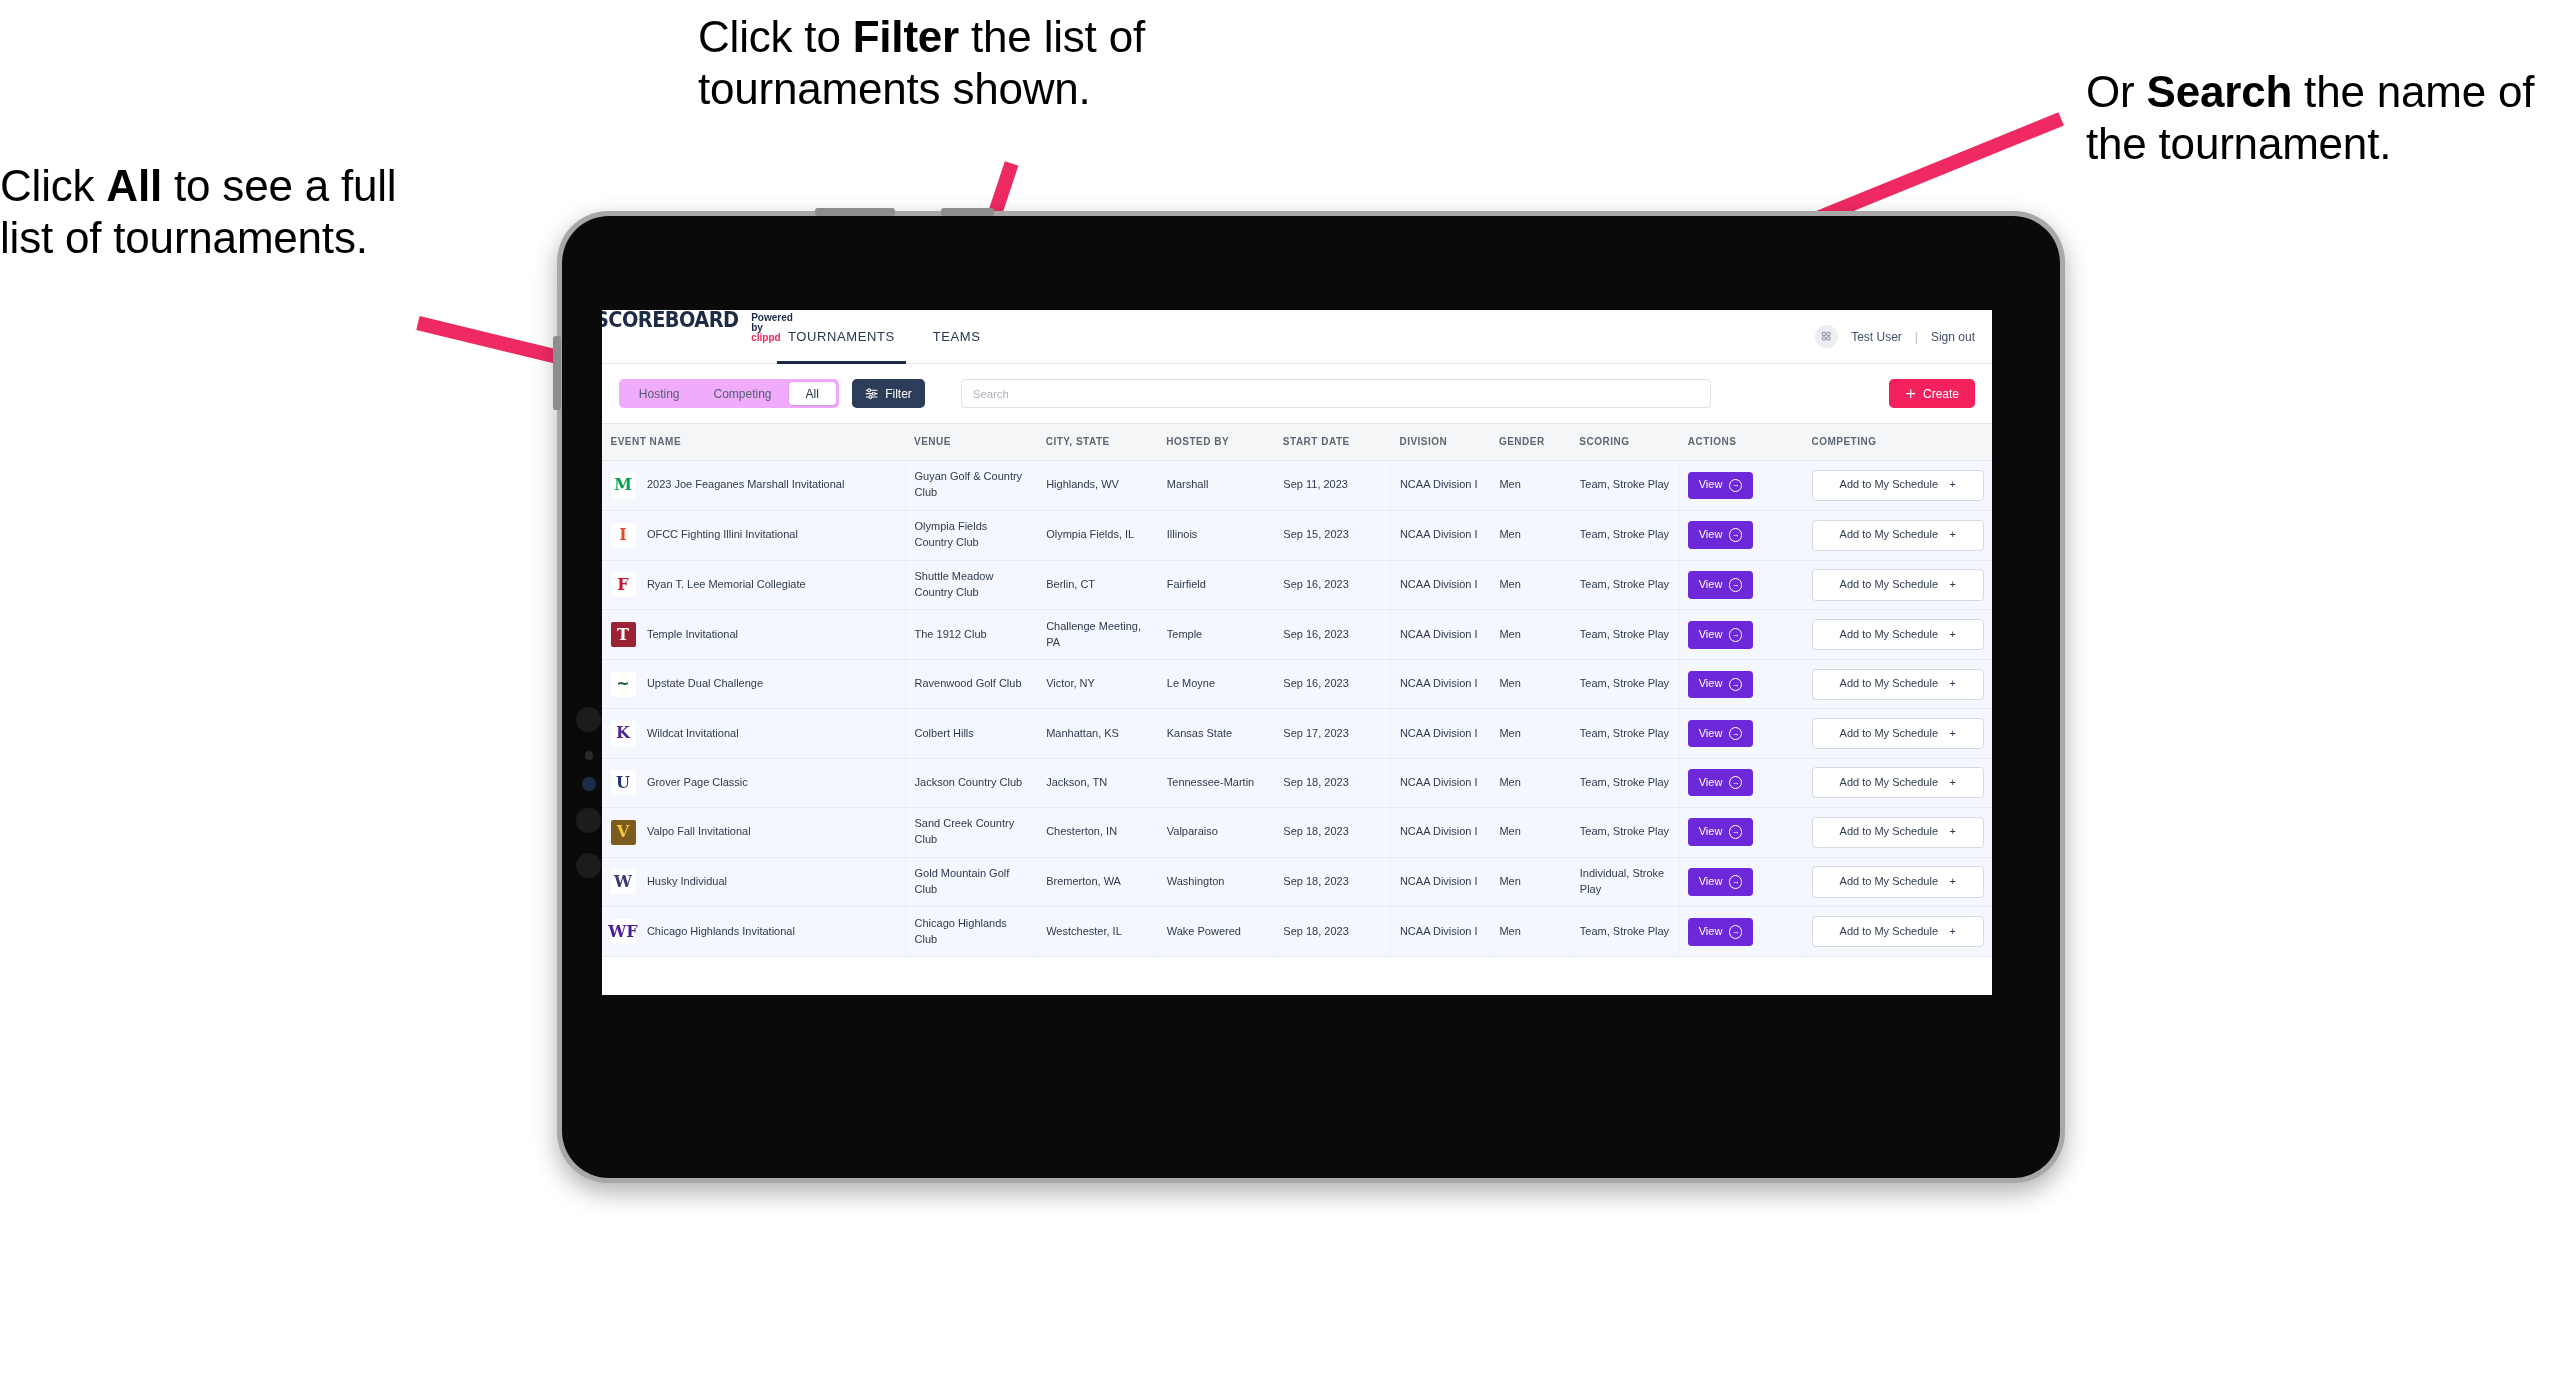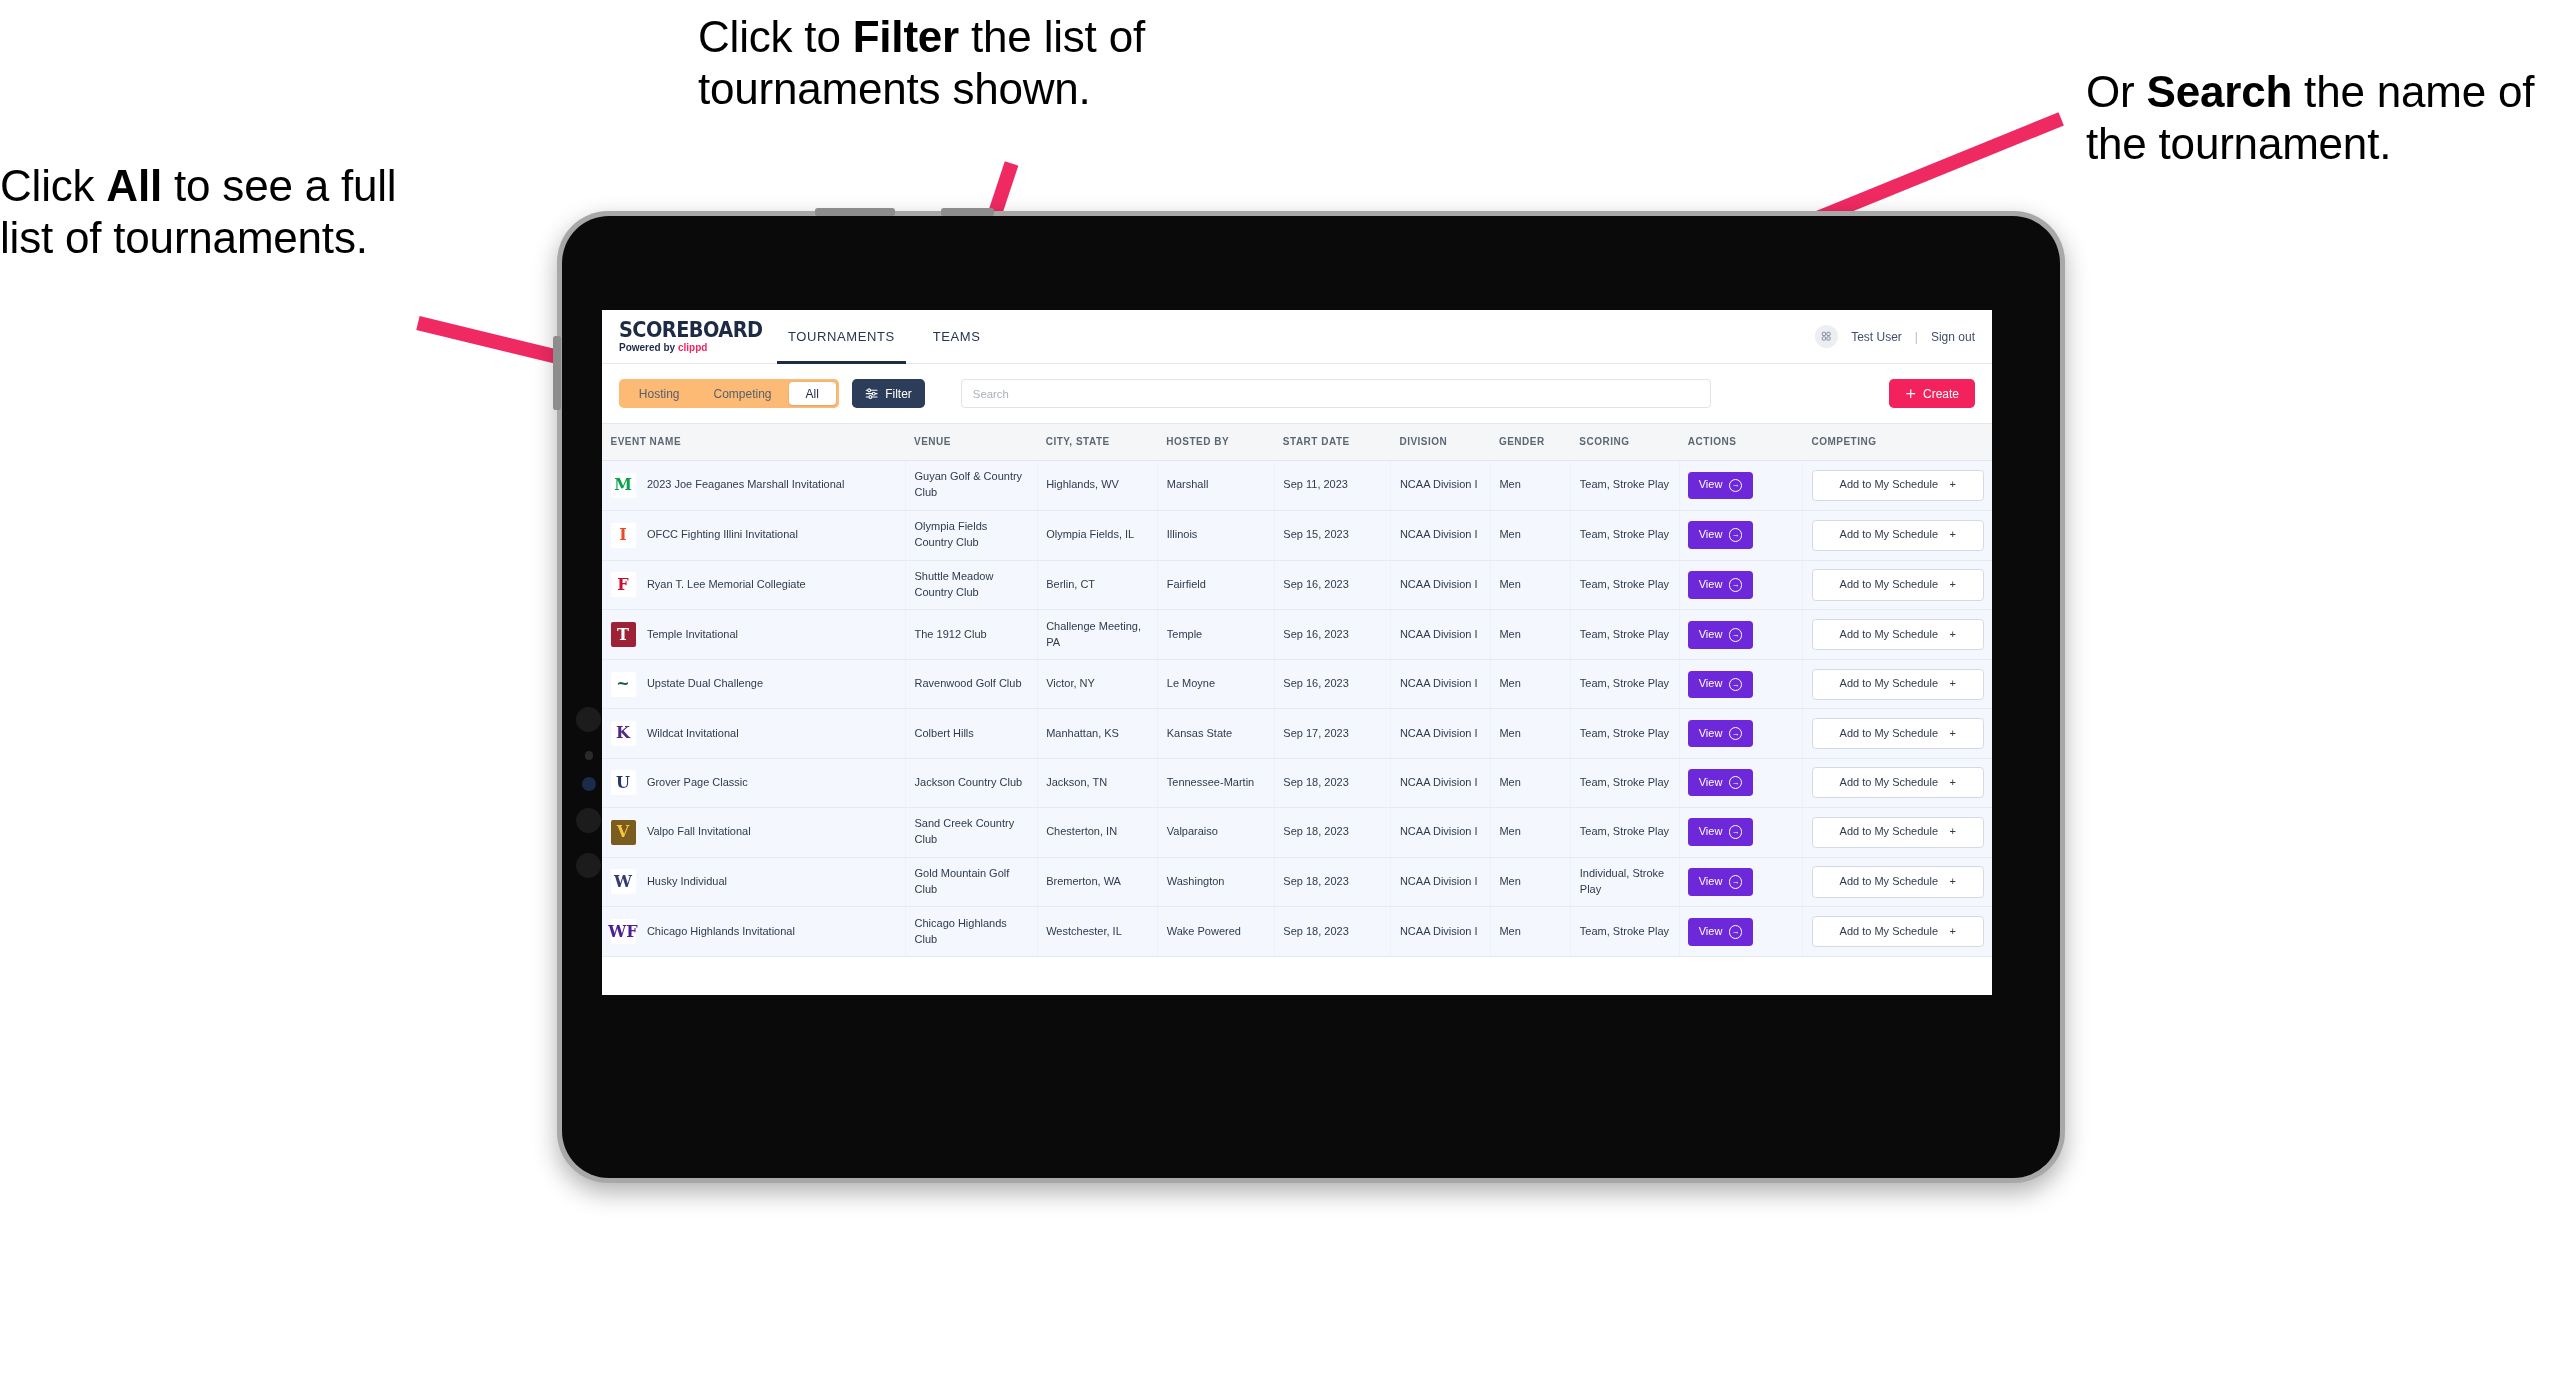--- a/index.html
+++ b/index.html
@@ -90,21 +90,21 @@
     border-bottom: 0.9px solid #e4e6ea;
     display: flex;
     align-items: stretch;
     background: #ffffff;
     position: relative;
   }
   #brand {
     width: 150px;
     padding-left: 17px;
     display: flex;
-    flex-direction: column;
+    flex-direction: row;
     justify-content: center;
   }
   #brand-title {
     font-family: "DejaVu Sans", sans-serif;
     font-weight: 700;
     font-size: 21px;
     letter-spacing: -0.6px;
     color: #1d2b45;
     line-height: 1;
     transform: scaleX(0.92);
@@ -158,21 +158,21 @@
   #controls {
     height: 59px;
     display: flex;
     align-items: center;
     padding: 0 17px;
     gap: 13.3px;
     background: #ffffff;
   }
   #segmented {
     display: flex;
-    background: #fdba74;
+    background: #f0abfc;
     border-radius: 4.7px;
     padding: 2.8px;
     height: 28.5px;
     box-sizing: border-box;
     align-items: center;
   }
   .seg {
     padding: 0 17px;
     height: 23px;
     display: flex; align-items: center;

